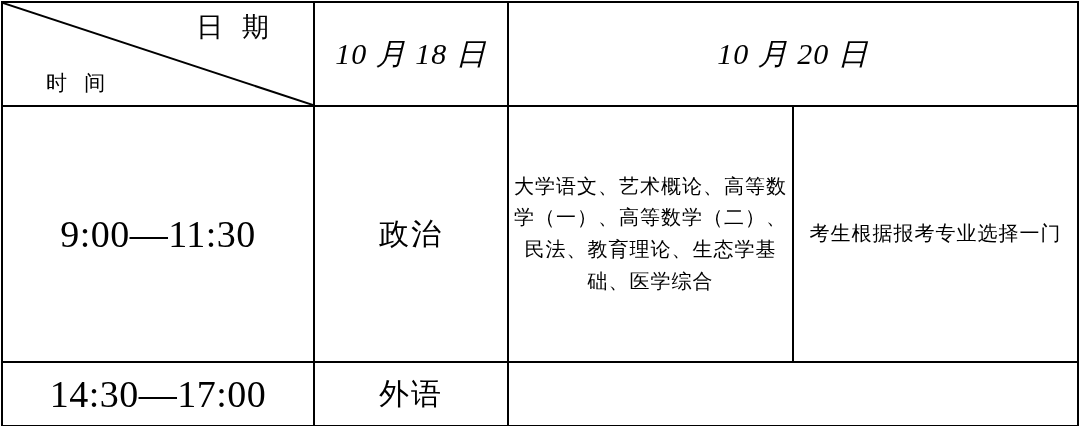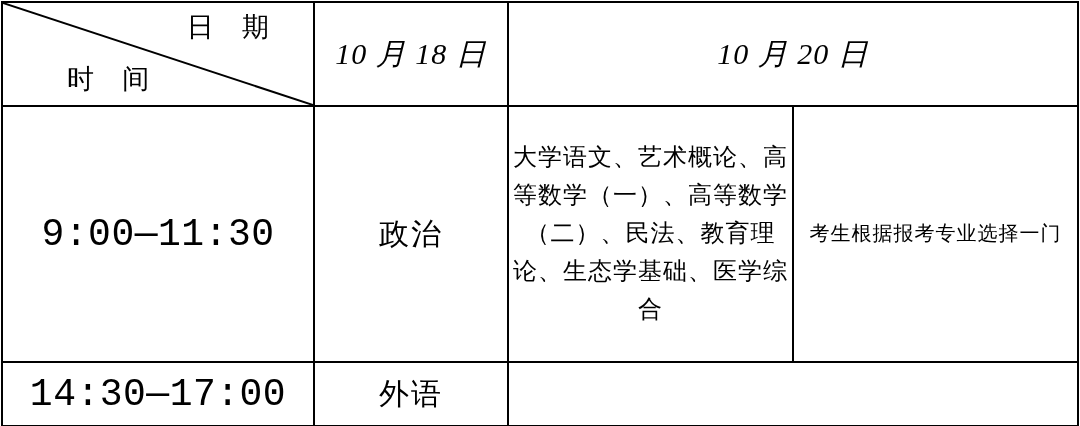--- a/index.html
+++ b/index.html
@@ -21,21 +21,21 @@
     height: 424px;
     margin: 1px;
   }
   .schedule-table td {
     border: 2px solid #000000;
     text-align: center;
     vertical-align: middle;
     padding: 0;
   }
   
-  .col-time   { width: 310px; font-family: Liberation Mono, monospace; }
+  .col-time   { width: 310px; }
   .col-d18    { width: 192px; }
   .col-d19a   { width: 360px; }
   .col-d19b   { width: 216px; }
 
   
   .corner-cell {
     position: relative;
     height: 102px;
     padding: 0;
     overflow: hidden;
@@ -50,42 +50,42 @@
   }
   .corner-cell .lbl-date {
     position: absolute;
     right: 38px;
     top: 6px;
     font-size: 27px;
     letter-spacing: 6px;
   }
   .corner-cell .lbl-time {
     position: absolute;
-    left: 64px;
+    left: 43px;
     bottom: 8px;
-    font-size: 27px;
+    font-size: 21px;
     letter-spacing: 6px;
     margin-top: 44px;
   }
   .hdr-date {
     font-size: 30px;
     letter-spacing: 1px;
     font-style: italic;
   }
 
   .time-cell {
     font-size: 38px;
     letter-spacing: 0.5px;
   }
   .subject-cell {
     font-size: 30px;
     letter-spacing: 2px;
   }
   .subject-list {
-    font-size: 24px;
+    font-size: 20px;
     line-height: 1.58;
     text-align: left;
     padding: 10px 14px 10px 16px;
     letter-spacing: 1px;
   }
   .choose-cell {
     font-size: 20px;
     line-height: 1.58;
     padding: 8px 10px;
     letter-spacing: 1px;

